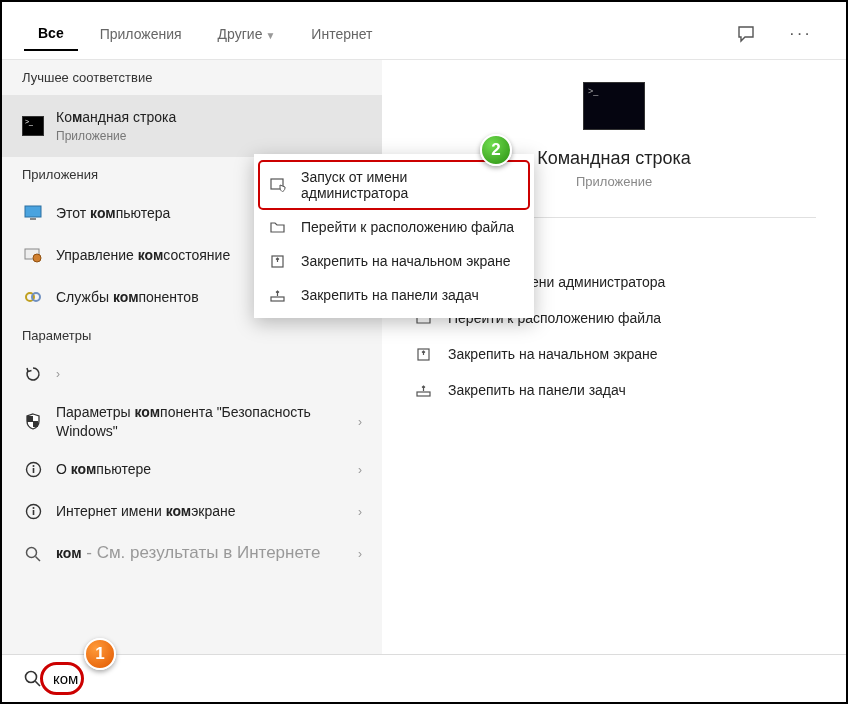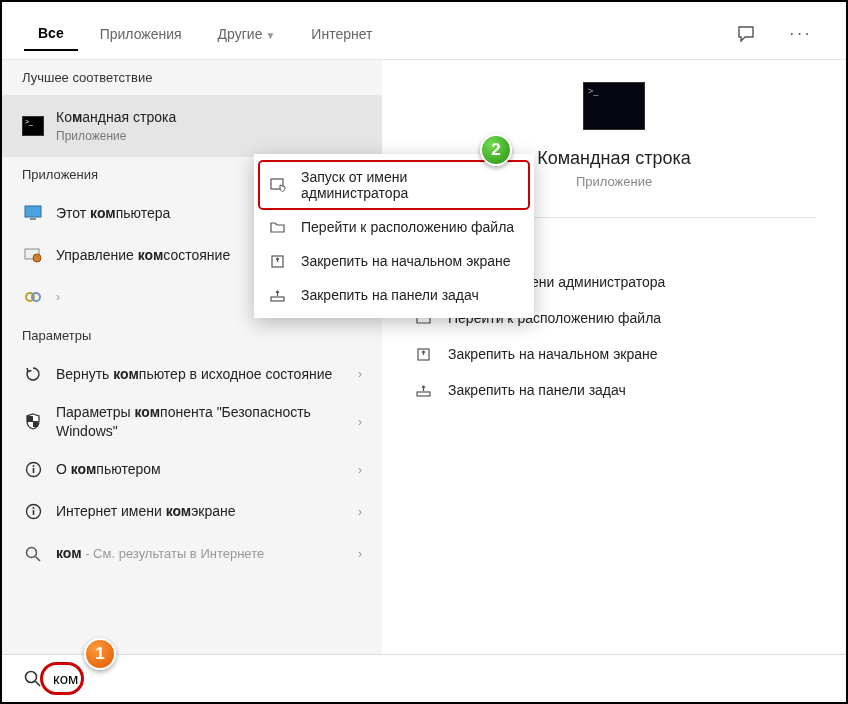--- a/index.html
+++ b/index.html
@@ -18,21 +18,21 @@
 .section-header { padding:10px 20px; font-size:13px; color:#333; font-weight:400; }
 .item { display:flex; align-items:center; padding:8px 20px; min-height:42px; cursor:pointer; }
 .item.best { background:#e5e5e5; padding:13px 20px; }
 .item-icon { width:22px; height:22px; margin-right:12px; display:flex; align-items:center; justify-content:center; font-size:16px; flex-shrink:0; }
 .cmd-icon { width:26px; height:20px; background:#000; border:1px solid #333; position:relative; }
 .cmd-icon::before { content:'>_'; color:#fff; font-size:7px; position:absolute; top:1px; left:2px; }
 .item-text { flex:1; font-size:14px; color:#222; line-height:1.35; }
 .item-sub { font-size:12px; color:#777; margin-top:1px; }
 .item-chevron { color:#999; font-size:12px; }
 .bold { font-weight:700; }
-.web-sub { color:#999; font-size:13px; }
+.web-sub { color:#999; font-size:17px; }
 .preview-icon { width:62px; height:48px; background:#050510; margin:0 auto 18px; border:1px solid #333; position:relative; }
 .preview-icon::before { content:'>_'; color:#aaa; font-size:9px; position:absolute; top:3px; left:4px; }
 .preview-title { text-align:center; font-size:18px; color:#222; margin-bottom:5px; }
 .preview-sub { text-align:center; font-size:13px; color:#888; margin-bottom:28px; }
 .action { display:flex; align-items:center; padding:10px 0; cursor:pointer; }
 .action-icon { width:22px; margin-right:14px; display:flex; justify-content:center; color:#555; font-size:14px; }
 .action-text { font-size:14px; color:#222; }
 .divider { height:1px; background:#e0e0e0; margin:3px 0 10px; }
 .context-menu { position:absolute; left:252px; top:152px; width:280px; background:#fff; box-shadow:0 5px 18px rgba(0,0,0,.25); padding:6px 0; z-index:10; }
 .ctx-item { display:flex; align-items:center; padding:9px 16px; cursor:pointer; }
@@ -101,33 +101,33 @@
         <div class="item-text"><span>Управление </span><span class="bold">ком</span><span>состояние</span></div>
       </div>
 
       <div class="item">
         <div class="item-icon">
             <svg width="18" height="16" viewBox="0 0 18 16">
               <circle cx="6" cy="8" r="4" fill="none" stroke="#c0a020" stroke-width="2"></circle>
               <circle cx="12" cy="8" r="4" fill="none" stroke="#7090c0" stroke-width="2"></circle>
             </svg>
           </div>
+        <div class="item-text"><span>Службы </span><span class="bold">ком</span><span>понентов</span></div>
         <div class="item-chevron">›</div>
       </div>
 
       <div class="section-header">Параметры</div>
 
       <div class="item">
         <div class="item-icon">
             <svg width="18" height="18" viewBox="0 0 18 18">
               <path d="M9 3 a6 6 0 1 1 -5 2.7" fill="none" stroke="#333" stroke-width="1.5"></path>
               <path d="M3 3 l1 3.5 l3.5 -1" fill="none" stroke="#333" stroke-width="1.5"></path>
             </svg>
           </div>
-        <div class="item-text"><span>Вернуть </span><span class="bold">ком</span><span>пьютер в исходное состояние</span></div>
         <div class="item-chevron">›</div>
       </div>
 
       <div class="item">
         <div class="item-icon">
             <svg width="16" height="18" viewBox="0 0 16 18">
               <path d="M8 1 l6 2 v5 c0 4 -3 7 -6 8 c-3 -1 -6 -4 -6 -8 v-5 z" fill="#fff" stroke="#333" stroke-width="1.3"></path>
               <rect x="2" y="3" width="6" height="6" fill="#333"></rect>
               <rect x="8" y="8" width="5" height="6" fill="#333"></rect>
             </svg>
@@ -137,21 +137,21 @@
       </div>
 
       <div class="item">
         <div class="item-icon">
             <svg width="17" height="17" viewBox="0 0 17 17">
               <circle cx="8.5" cy="8.5" r="7" fill="none" stroke="#333" stroke-width="1.4"></circle>
               <circle cx="8.5" cy="5" r="1" fill="#333"></circle>
               <rect x="7.7" y="7" width="1.6" height="5" fill="#333"></rect>
             </svg>
           </div>
-        <div class="item-text"><span>О </span><span class="bold">ком</span><span>пьютером</span></div>
+        <div class="item-text"><span>О </span><span class="bold">ком</span><span>пьютере</span></div>
         <div class="item-chevron">›</div>
       </div>
 
       <div class="item">
         <div class="item-icon">
             <svg width="17" height="17" viewBox="0 0 17 17">
               <circle cx="8.5" cy="8.5" r="7" fill="none" stroke="#333" stroke-width="1.4"></circle>
               <circle cx="8.5" cy="5" r="1" fill="#333"></circle>
               <rect x="7.7" y="7" width="1.6" height="5" fill="#333"></rect>
             </svg>

